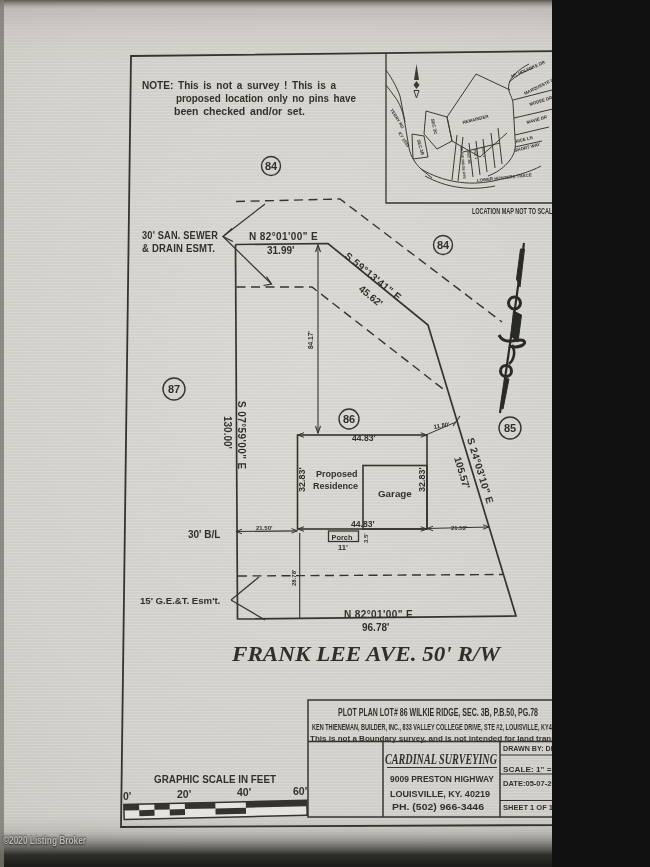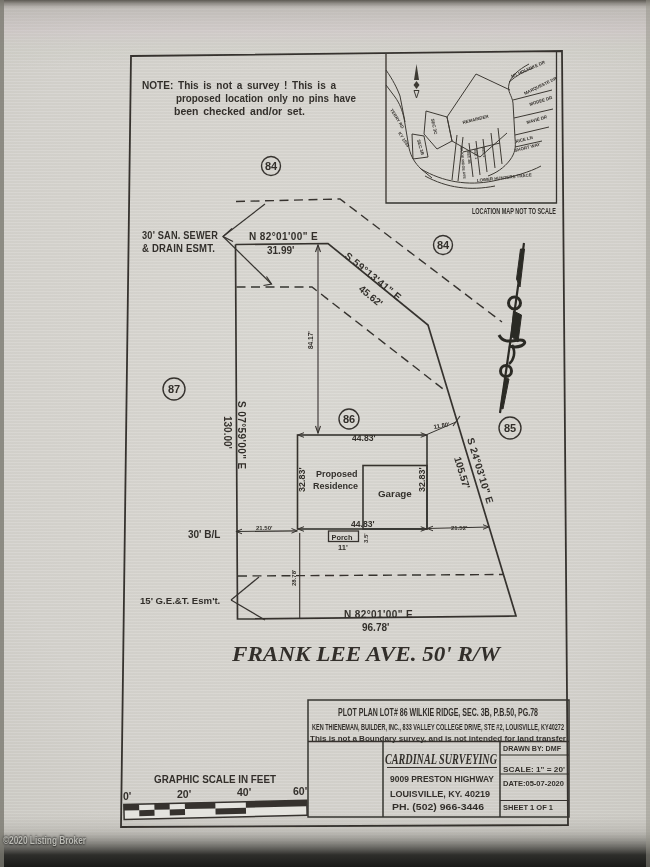--- a/index.html
+++ b/index.html
@@ -1,16 +1,16 @@
 <!DOCTYPE html>
 <html><head>
 <meta charset="utf-8">
 <style>
   html,body{margin:0;padding:0;background:#111;}
-  #stage{position:relative;width:650px;height:867px;overflow:hidden;background:#a3a3a3;}
+  #stage{position:relative;width:552px;height:867px;overflow:hidden;background:#a3a3a3;}
   svg text{font-family:"Liberation Sans",sans-serif;fill:#2b2824;}
 </style>
 </head>
 <body>
 <div id="stage">
 <svg width="650" height="867" viewBox="0 0 650 867">
   <defs>
     <radialGradient id="vig" cx="48%" cy="42%" r="85%">
       <stop offset="0%" stop-color="#dad8d3"></stop>
       <stop offset="60%" stop-color="#d4d2cd"></stop>

